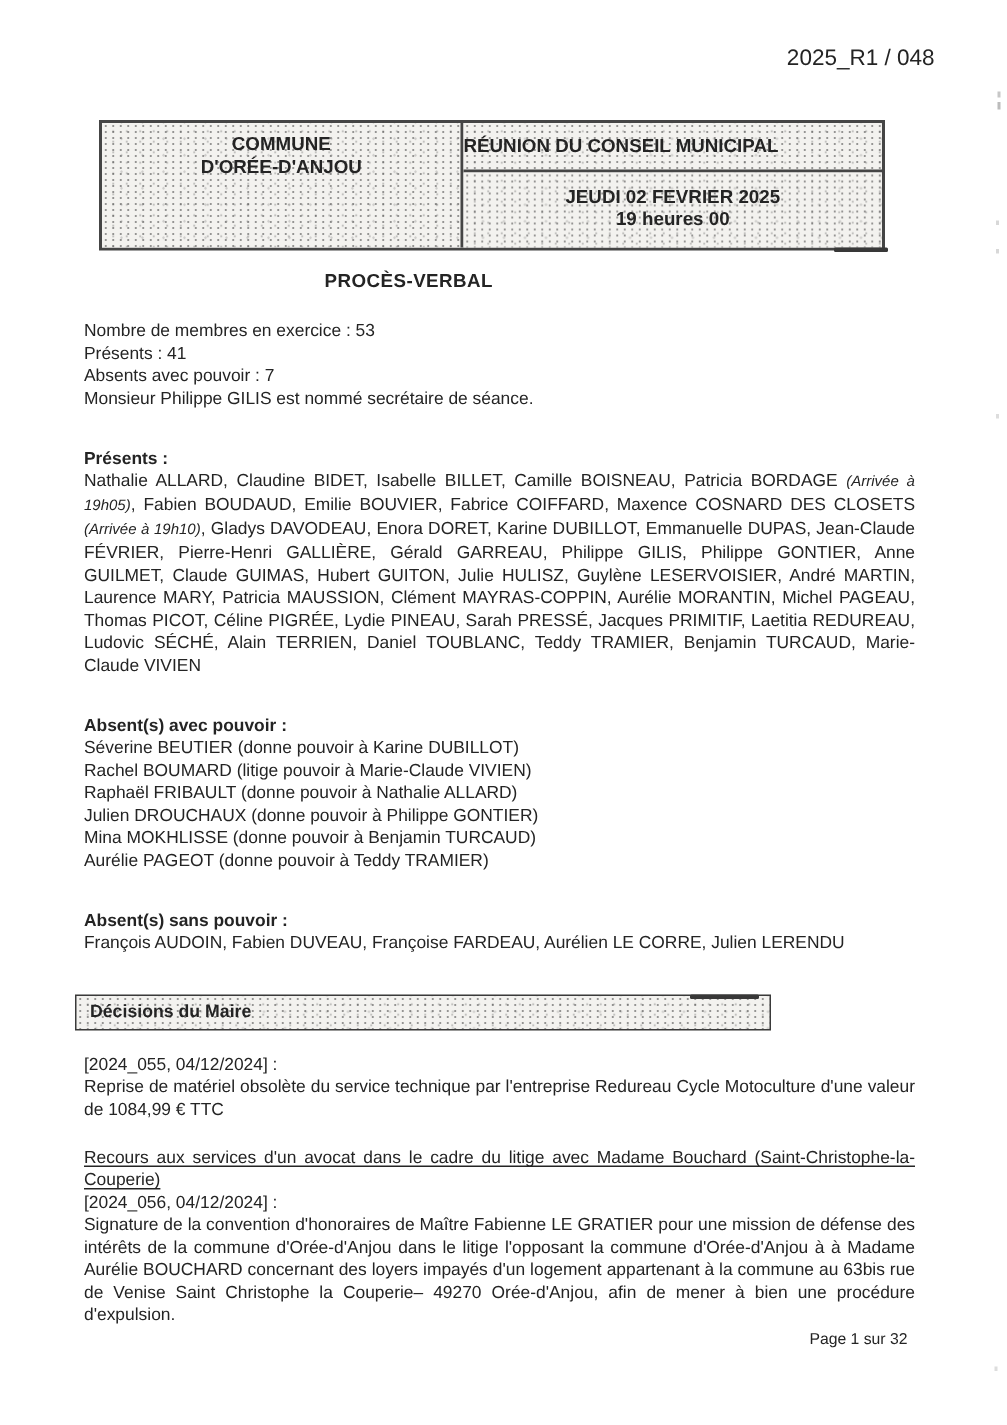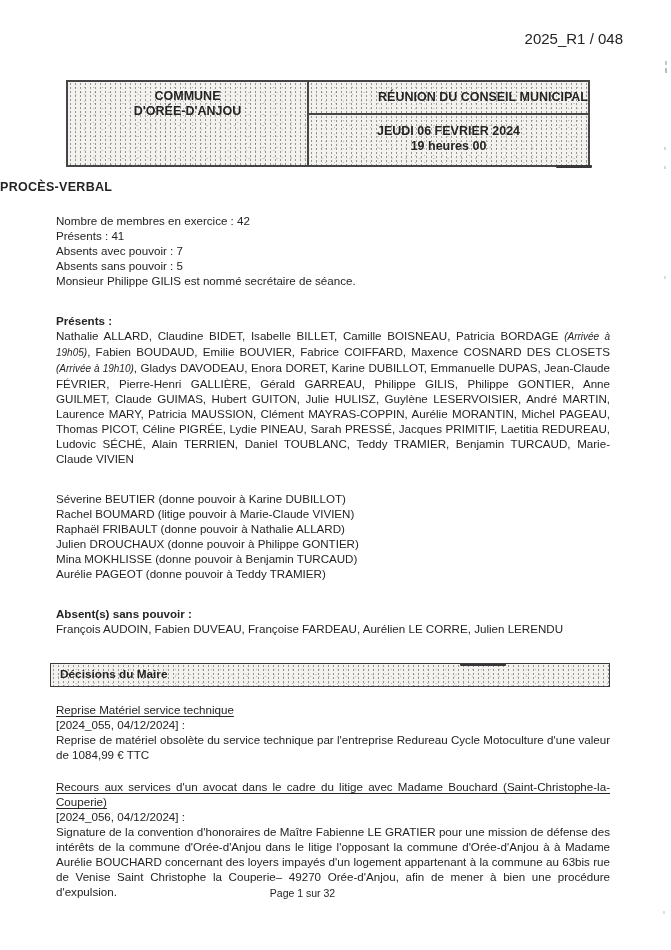--- a/index.html
+++ b/index.html
@@ -21,98 +21,97 @@
     position:absolute; left:66px; top:80px; width:524px; height:87px;
     border:2px solid #454545; box-sizing:border-box;
     display:grid; grid-template-columns:241px 1fr;
   }
   .cell-left {
     border-right:2px solid #454545; text-align:center; padding-top:7px;
     font-weight:bold; font-size:12.5px; line-height:15px;
   }
   .cell-right { display:grid; grid-template-rows:33px 1fr; }
   .cell-right-top {
-    border-bottom:2px solid #454545; text-align:right; padding-top:8px;
+    border-bottom:2px solid #454545; text-align:left; padding-top:8px;
     font-weight:bold; font-size:12.5px; box-sizing:border-box;
   }
   .cell-right-bottom { text-align:center; padding-top:9px; font-weight:bold; font-size:12.5px; line-height:15px; }
-  .page-title { position:absolute; top:180px; left:0; width:545px; text-align:left; font-weight:bold; font-size:12.5px; letter-spacing:0.3px; }
+  .page-title { position:absolute; top:180px; left:0; width:545px; text-align:center; font-weight:bold; font-size:12.5px; letter-spacing:0.3px; }
   .content { position:absolute; left:56px; top:213px; width:554px; font-size:11.6px; line-height:15px; }
   .block { margin-top:25px; }
   .block-label { font-weight:bold; }
   .justify { text-align:justify; }
   .note { font-style:italic; font-size:10px; }
   .section-bar {
-    margin-top:27px; margin-left:-6px; width:560px; box-sizing:border-box;
+    margin-top:27px; margin-left:-6px; width:464px; box-sizing:border-box;
     border:1px solid #3a3a3a; padding:3px 8px 4px 9px; font-weight:bold; font-size:11.8px;
   }
   .decision { margin-top:15px; }
   .decision + .decision { margin-top:17px; }
   .decision-title { text-decoration:underline; text-underline-offset:2px; }
-  .footer { position:absolute; top:887px; left:0; right:66px; text-align:center; font-size:10.5px; }
+  .footer { position:absolute; top:887px; left:0; right:66px; text-align:right; font-size:10.5px; }
   .smudge { position:absolute; background:#383838; border-radius:1px; }
   .art { position:absolute; background:#8f8f8f; }
 </style>
 </head>
 <body>
 
 <div class="page">
 
   <div class="doc-ref">2025_R1 / 048</div>
 
   <div class="header-table">
     <div class="cell-left noise">
       <div>COMMUNE</div>
       <div>D'ORÉE-D'ANJOU</div>
     </div>
     <div class="cell-right">
       <div class="cell-right-top noise">RÉUNION DU CONSEIL MUNICIPAL</div>
       <div class="cell-right-bottom noise">
-        <div>JEUDI 06 FEVRIER 2024</div>
+        <div>JEUDI 02 FEVRIER 2025</div>
         <div>19 heures 00</div>
       </div>
     </div>
   </div>
   <div class="smudge" style="left:556px; top:165px; width:36px; height:3px;"></div>
 
   <div class="page-title">PROCÈS-VERBAL</div>
 
   <div class="content">
 
     <div>
-      <div>Nombre de membres en exercice : 42</div>
+      <div>Nombre de membres en exercice : 53</div>
       <div>Présents : 41</div>
       <div>Absents avec pouvoir : 7</div>
-      <div>Absents sans pouvoir : 5</div>
       <div>Monsieur Philippe GILIS est nommé secrétaire de séance.</div>
     </div>
 
     <div class="block">
       <div class="block-label">Présents :</div>
       <div class="justify"><span>Nathalie ALLARD, Claudine BIDET, Isabelle BILLET, Camille BOISNEAU, Patricia BORDAGE </span><span class="note">(Arrivée à 19h05)</span><span>, Fabien BOUDAUD, Emilie BOUVIER, Fabrice COIFFARD, Maxence COSNARD DES CLOSETS </span><span class="note">(Arrivée à 19h10)</span><span>, Gladys DAVODEAU, Enora DORET, Karine DUBILLOT, Emmanuelle DUPAS, Jean-Claude FÉVRIER, Pierre-Henri GALLIÈRE, Gérald GARREAU, Philippe GILIS, Philippe GONTIER, Anne GUILMET, Claude GUIMAS, Hubert GUITON, Julie HULISZ, Guylène LESERVOISIER, André MARTIN, Laurence MARY, Patricia MAUSSION, Clément MAYRAS-COPPIN, Aurélie MORANTIN, Michel PAGEAU, Thomas PICOT, Céline PIGRÉE, Lydie PINEAU, Sarah PRESSÉ, Jacques PRIMITIF, Laetitia REDUREAU, Ludovic SÉCHÉ, Alain TERRIEN, Daniel TOUBLANC, Teddy TRAMIER, Benjamin TURCAUD, Marie-Claude VIVIEN</span></div>
     </div>
 
     <div class="block">
+      <div class="block-label">Absent(s) avec pouvoir :</div>
       <div>Séverine BEUTIER (donne pouvoir à Karine DUBILLOT)</div>
       <div>Rachel BOUMARD (litige pouvoir à Marie-Claude VIVIEN)</div>
       <div>Raphaël FRIBAULT (donne pouvoir à Nathalie ALLARD)</div>
       <div>Julien DROUCHAUX (donne pouvoir à Philippe GONTIER)</div>
       <div>Mina MOKHLISSE (donne pouvoir à Benjamin TURCAUD)</div>
       <div>Aurélie PAGEOT (donne pouvoir à Teddy TRAMIER)</div>
     </div>
 
     <div class="block">
       <div class="block-label">Absent(s) sans pouvoir :</div>
       <div>François AUDOIN, Fabien DUVEAU, Françoise FARDEAU, Aurélien LE CORRE, Julien LERENDU</div>
     </div>
 
     <div class="section-bar noise">Décisions du Maire</div>
 
     <div class="decision">
-      <div class="decision-title">Reprise Matériel service technique</div>
       <div>[2024_055, 04/12/2024] :</div>
       <div class="justify">Reprise de matériel obsolète du service technique par l'entreprise Redureau Cycle Motoculture d'une valeur de 1084,99 € TTC</div>
     </div>
 
     <div class="decision">
       <div class="decision-title justify">Recours aux services d'un avocat dans le cadre du litige avec Madame Bouchard (Saint-Christophe-la-Couperie)</div>
       <div>[2024_056, 04/12/2024] :</div>
       <div class="justify">Signature de la convention d'honoraires de Maître Fabienne LE GRATIER pour une mission de défense des intérêts de la commune d'Orée-d'Anjou dans le litige l'opposant la commune d'Orée-d'Anjou à à Madame Aurélie BOUCHARD concernant des loyers impayés d'un logement appartenant à la commune au 63bis rue de Venise Saint Christophe la Couperie– 49270 Orée-d'Anjou, afin de mener à bien une procédure d'expulsion.</div>
     </div>
 

